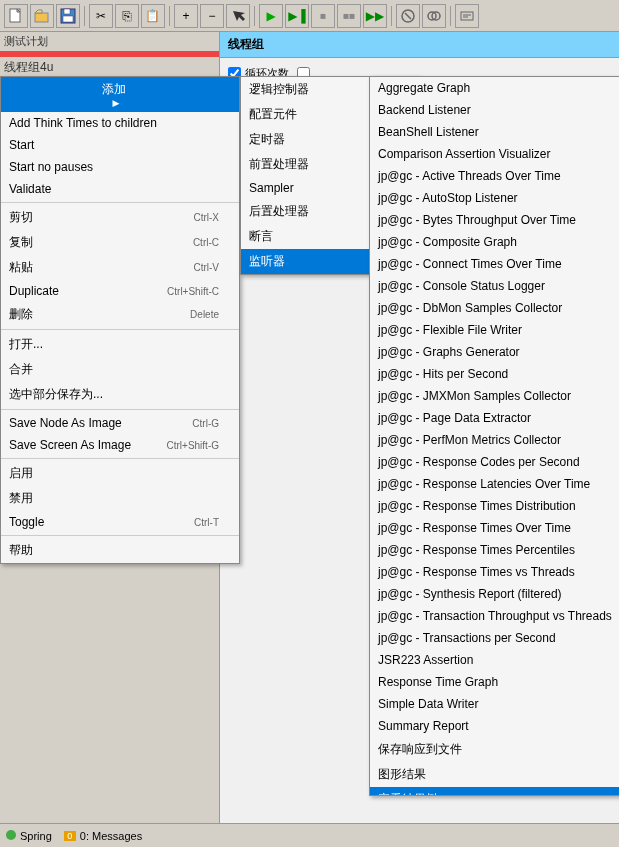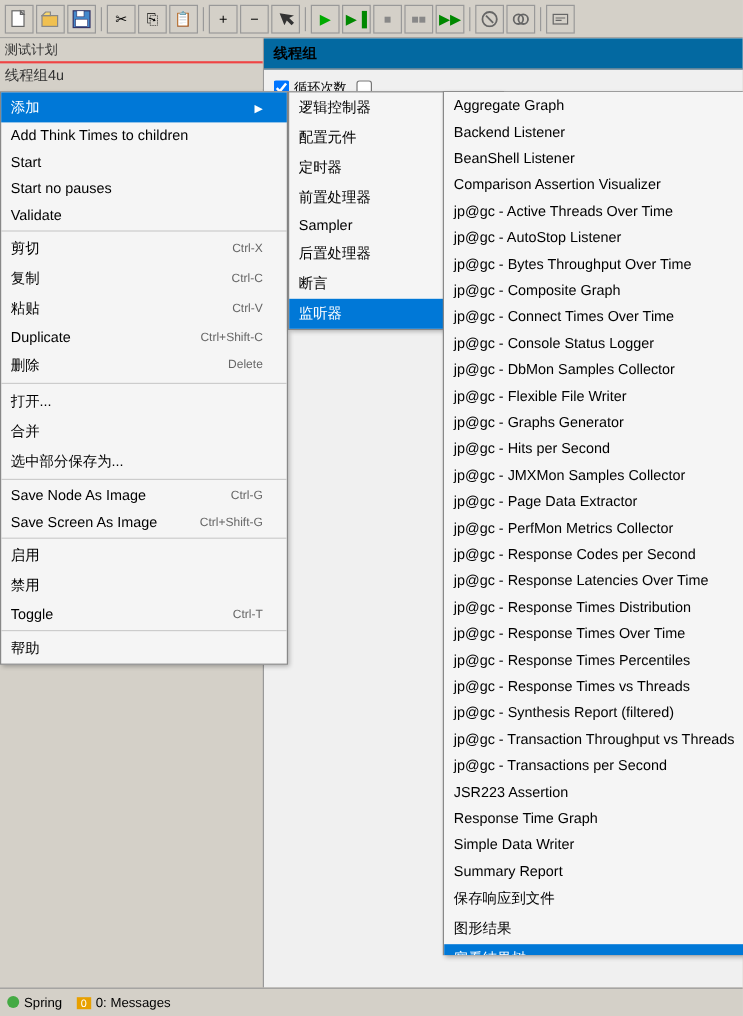--- a/index.html
+++ b/index.html
@@ -50,21 +50,21 @@
 
     
     .left-panel {
       width: 220px;
       background: #d4d0c8;
       border-right: 1px solid #999;
       overflow: hidden;
     }
     .left-panel-header {
       background: #d4d0c8;
-      border-bottom: 2px solid #ef4444;
+      border-bottom: 6px solid #ef4444;
       padding: 2px 4px;
       font-size: 11px;
       color: #333;
     }
 
     
     .right-panel {
       flex: 1;
       background: #f0f0f0;
       position: relative;
@@ -244,21 +244,21 @@
   <div class="left-panel">
     <div class="left-panel-header">
       <span>测试计划</span>
     </div>
     <div style="padding: 2px 4px; font-size:12px; color:#333; background:#d4d0c8;">
       <span>线程组4u</span>
     </div>
   </div>
 
   <div class="right-panel">
-    <div style="padding: 4px 8px; background:#0369a1; border-bottom:1px solid #999; font-weight:bold;">
+    <div style="padding: 4px 8px; background:#7dd3fc; border-bottom:1px solid #999; font-weight:bold;">
       <span>线程组</span>
     </div>
     <div style="padding: 8px; font-size:11px;">
       <div style="margin-bottom:4px; display:flex; align-items:center; gap:4px;">
         <input type="checkbox" checked="" style="">
         <span>循环次数</span>
         <input type="checkbox" style="margin-left: 4px;">
       </div>
       <div style="margin-bottom:4px;">
         <input type="checkbox" style="">
@@ -289,21 +289,21 @@
 
     <div style="position:absolute; right:8px; top:80px;">
       <input type="radio" name="mode" style="">
     </div>
   </div>
 
   <div class="menu-overlay">
 
     <div class="context-menu menu-left">
 
-      <div class="menu-item highlighted-item" style="background:#0078d7; color:white;">
+      <div class="menu-item highlighted-item" style="background:#0078d7; color:white;flex-direction:column;">
         <span class="menu-item-label">添加</span>
         <span class="menu-arrow">▶</span>
       </div>
 
       <div class="menu-item">
         <span class="menu-item-label">Add Think Times to children</span>
       </div>
       <div class="menu-item">
         <span class="menu-item-label">Start</span>
       </div>

